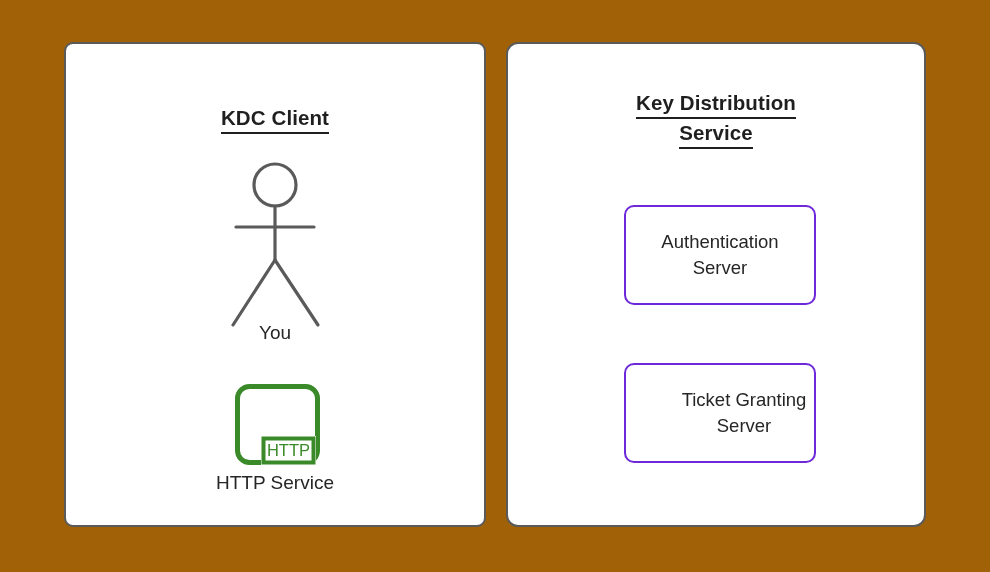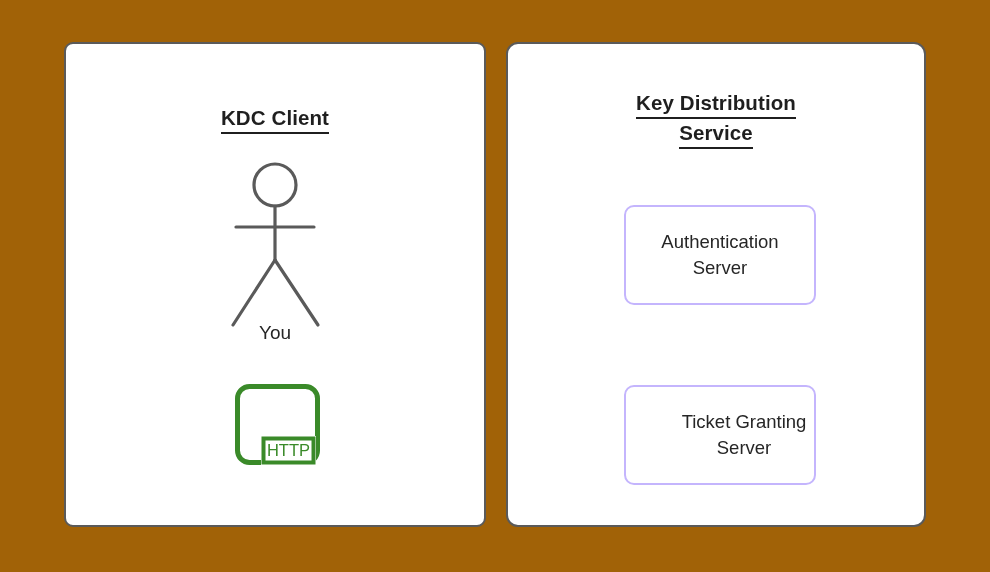--- a/index.html
+++ b/index.html
@@ -86,29 +86,29 @@
     color: #262626;
   }
 
   
   .server-box {
     position: absolute;
     box-sizing: border-box;
     left: 624px;
     width: 192px;
     height: 100px;
-    border: 2px solid #c4b5fd;
+    border: 2px solid #6d28d9;
     border-radius: 10px;
     background: #ffffff;
     display: flex;
     align-items: center;
     justify-content: center;
   }
   #server-auth { top: 205px; }
-  #server-tgs  { top: 385px; padding-left: 48px; }
+  #server-tgs  { top: 363px; padding-left: 48px; }
   .server-label {
     text-align: center;
     font-size: 18.5px;
     line-height: 26px;
     color: #262626;
     white-space: pre-line;
   }
 </style>
 </head>
 <body>
@@ -143,20 +143,21 @@
 
       <rect x="9.5" y="8.5" width="80" height="76" rx="12" ry="12" fill="none" stroke="#3a8a29" stroke-width="5"></rect>
 
       <rect x="33" y="58" width="55" height="29" fill="#ffffff"></rect>
       <rect x="35.5" y="60.5" width="50" height="24" fill="#ffffff" stroke="#3a8a29" stroke-width="4"></rect>
       <text x="60.5" y="78" text-anchor="middle" font-family="Liberation Sans, sans-serif" font-size="16.5" fill="#3a8a29">HTTP</text>
     </svg>
   </div>
 
   <div id="actor-label">You</div>
+  <div id="http-service-label">HTTP Service</div>
 
   <div class="panel" id="panel-kdc">
 
     <div class="panel-title" id="title-kdc">
       <span>Key Distribution</span><br>
       <span>Service</span>
     </div>
 
   </div>
 

